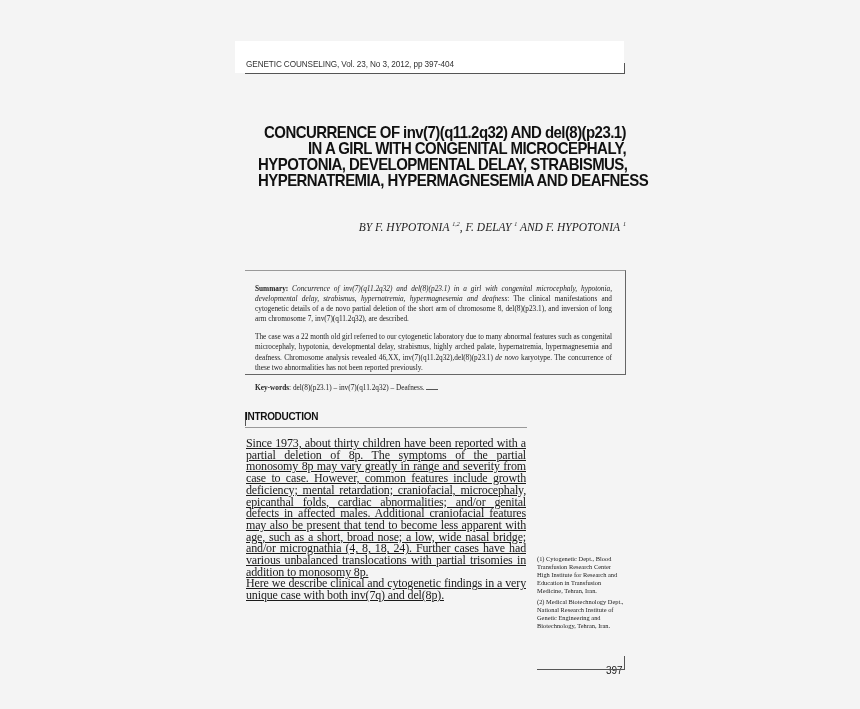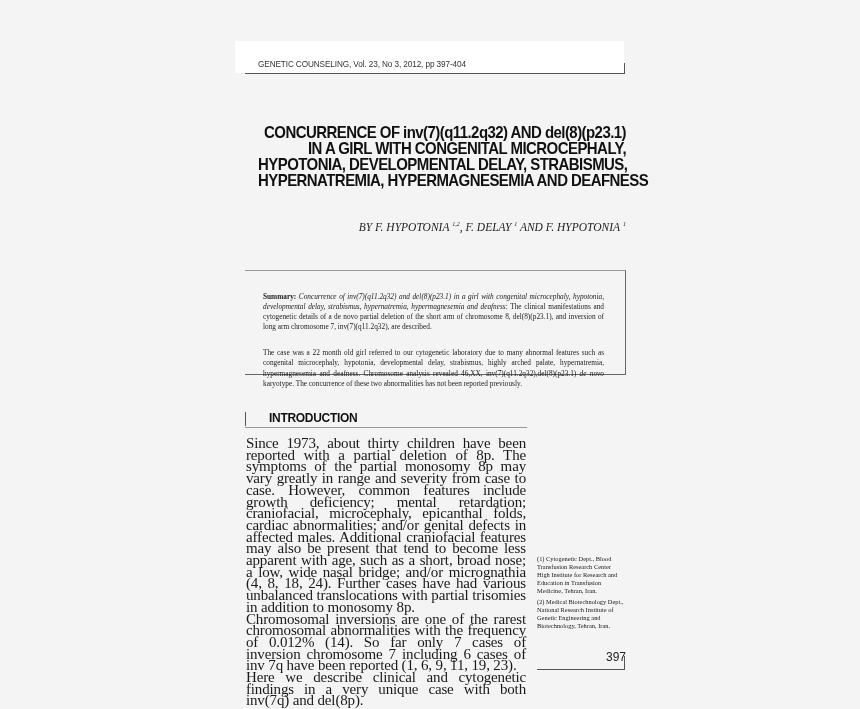--- a/index.html
+++ b/index.html
@@ -10,21 +10,21 @@
     overflow: hidden;
     font-family: "Liberation Serif", serif;
     color: #1a1a1a;
   }
   .header-block {
     position: absolute; left: 235px; top: 41px;
     width: 389px; height: 32px;
     background: #ffffff;
   }
   .journal-line {
-    position: absolute; left: 258px; top: 60px;
+    position: absolute; left: 246px; top: 60px;
     font-family: "Liberation Sans", sans-serif;
     font-size: 8.2px; color: #333;
     letter-spacing: -0.1px;
   }
   .header-rule {
     position: absolute; left: 245px; top: 73px;
     width: 380px; height: 0;
     border-top: 1px solid #555;
   }
   .header-rule-v {
@@ -62,67 +62,67 @@
     border-top: 1px solid #999;
   }
   .summary-text {
     position: absolute; left: 247px; top: 276px;
     width: 373px;
     font-size: 7.3px;
     line-height: 10.1px;
     text-align: justify;
     color: #222;
   }
-  .summary-text p { margin: 16px; }
+  .summary-text p { margin: 8px; }
   .summary-text .lbl { font-weight: bold; }
   .summary-text em { font-style: italic; }
   .keywords {
     margin-top: 10px !important;
   }
   .kw-rule {
     display: inline-block; width: 12px; border-bottom: 1px solid #555; vertical-align: baseline;
   }
   .section-head {
     position: absolute; left: 245px; top: 411px;
     font-family: "Liberation Sans", sans-serif;
-    font-weight: bold; font-size: 12px;
+    font-weight: bold; font-size: 10px;
     color: #111;
     letter-spacing: -0.3px;
-    padding-left: 24px;
   }
   .section-head-bar {
     position: absolute; left: 245px; top: 412px;
     width: 0; height: 14px; border-left: 1px solid #555;
   }
   .section-rule {
     position: absolute; left: 245px; top: 427px;
     width: 282px; border-top: 1.5px solid #999;
   }
   .body-text {
     position: absolute; left: 246px; top: 438px;
     width: 280px;
-    font-size: 15px;
+    font-size: 12px;
     line-height: 11.7px;
     text-align: justify;
     color: #1a1a1a;
     letter-spacing: -0.15px;
+    text-decoration: underline;
   }
   .body-text p { margin: 0; }
   .footnotes {
     position: absolute; left: 537px; top: 555px;
     width: 88px;
     font-size: 6.4px;
     line-height: 8px;
     color: #222;
   }
   .footnotes p { margin: 0 0 3px 0; }
   .page-num {
-    position: absolute; left: 606px; top: 650px;
+    position: absolute; left: 606px; top: 665px;
     font-family: "Liberation Sans", sans-serif;
-    font-size: 12px; color: #222;
+    font-size: 10px; color: #222;
   }
   .page-rule {
     position: absolute; left: 537px; top: 669px;
     width: 88px; border-top: 1px solid #555;
   }
   .page-rule-v {
     position: absolute; left: 624px; top: 656px;
     height: 13px; border-left: 1px solid #555;
   }
 </style>
@@ -140,29 +140,29 @@
   <div>HYPOTONIA, DEVELOPMENTAL DELAY, STRABISMUS,</div>
   <div>HYPERNATREMIA, HYPERMAGNESEMIA AND DEAFNESS</div>
 </div>
 
 <div class="authors"><span>BY F. HYPOTONIA</span>&nbsp;<sup>1,2</sup><span>, F. DELAY</span>&nbsp;<sup>1</sup><span> AND F. HYPOTONIA</span>&nbsp;<sup>1</sup></div>
 
 <div class="summary-box"></div>
 <div class="summary-text">
   <p><span class="lbl">Summary:</span><em> Concurrence of inv(7)(q11.2q32) and del(8)(p23.1) in a girl with congenital microcephaly, hypotonia, developmental delay, strabismus, hypernatremia, hypermagnesemia and deafness</em><span>: The clinical manifestations and cytogenetic details of a de novo partial deletion of the short arm of chromosome 8, del(8)(p23.1), and inversion of long arm chromosome 7, inv(7)(q11.2q32), are described.</span></p>
   <p><span>The case was a 22 month old girl referred to our cytogenetic laboratory due to many abnormal features such as congenital microcephaly, hypotonia, developmental delay, strabismus, highly arched palate, hypernatremia, hypermagnesemia and deafness. Chromosome analysis revealed 46,XX, inv(7)(q11.2q32),del(8)(p23.1) </span><em>de novo</em><span> karyotype. The concurrence of these two abnormalities has not been reported previously.</span></p>
+  <p class="keywords"><span class="lbl">Key-words</span><span>: del(8)(p23.1) – inv(7)(q11.2q32) – Deafness.</span> <span class="kw-rule"></span></p>
 </div>
 
 <div class="section-head-bar"></div>
 <div class="section-head">INTRODUCTION</div>
 <div class="section-rule"></div>
 
 <div class="body-text">
   <p>Since 1973, about thirty children have been reported with a partial deletion of 8p. The symptoms of the partial monosomy 8p may vary greatly in range and severity from case to case. However, common features include growth deficiency; mental retardation; craniofacial, microcephaly, epicanthal folds, cardiac abnormalities; and/or genital defects in affected males. Additional craniofacial features may also be present that tend to become less apparent with age, such as a short, broad nose; a low, wide nasal bridge; and/or micrognathia (4, 8, 18, 24). Further cases have had various unbalanced translocations with partial trisomies in addition to monosomy 8p.</p>
-  <p>Chromosomal inversions are one of the rarest chromosomal abnormalities with the frequency of 0.012% (14). So far only 7 cases of inversion chromosome 7 including 6 cases of inv 7q have been reported (1, 6, 9, 11, 19, 23).</p>
   <p>Here we describe clinical and cytogenetic findings in a very unique case with both inv(7q) and del(8p).</p>
 </div>
 
 <div class="footnotes">
   <p>(1) Cytogenetic Dept., Blood Transfusion Research Center High Institute for Research and Education in Transfusion Medicine, Tehran, Iran.</p>
   <p>(2) Medical Biotechnology Dept., National Research Institute of Genetic Engineering and Biotechnology, Tehran, Iran.</p>
 </div>
 
 <div class="page-num">397</div>
 <div class="page-rule"></div>

